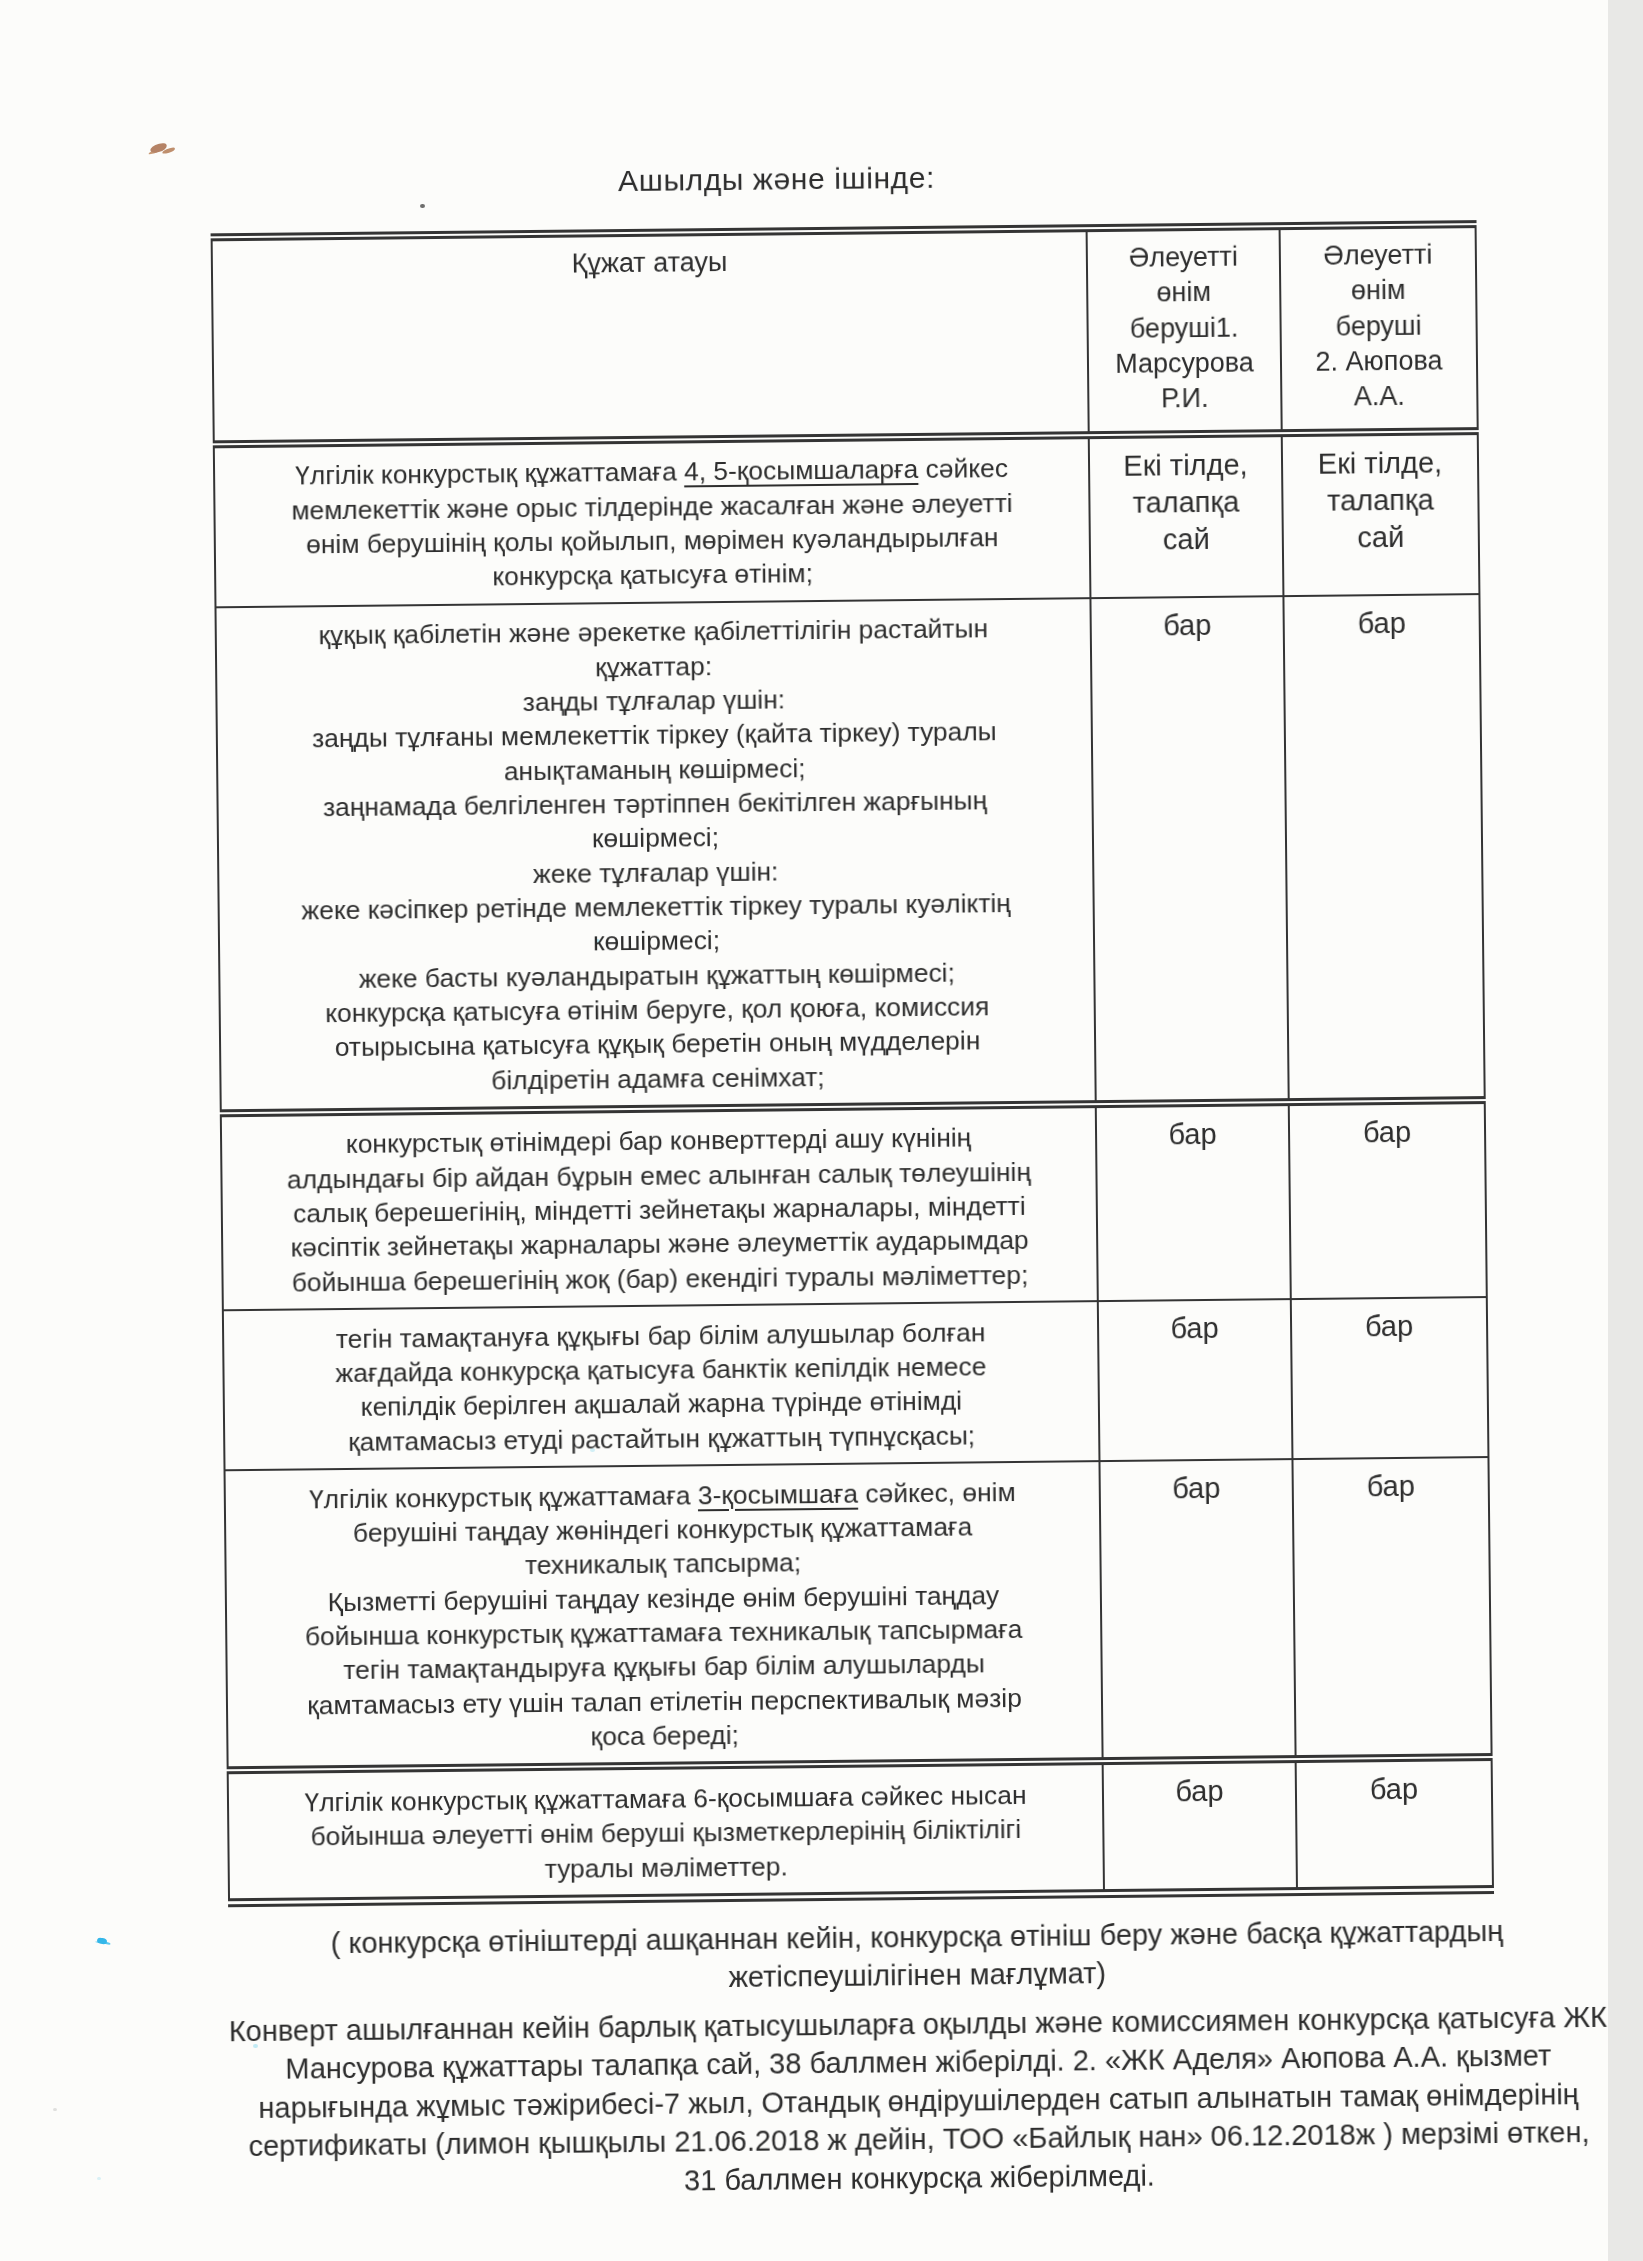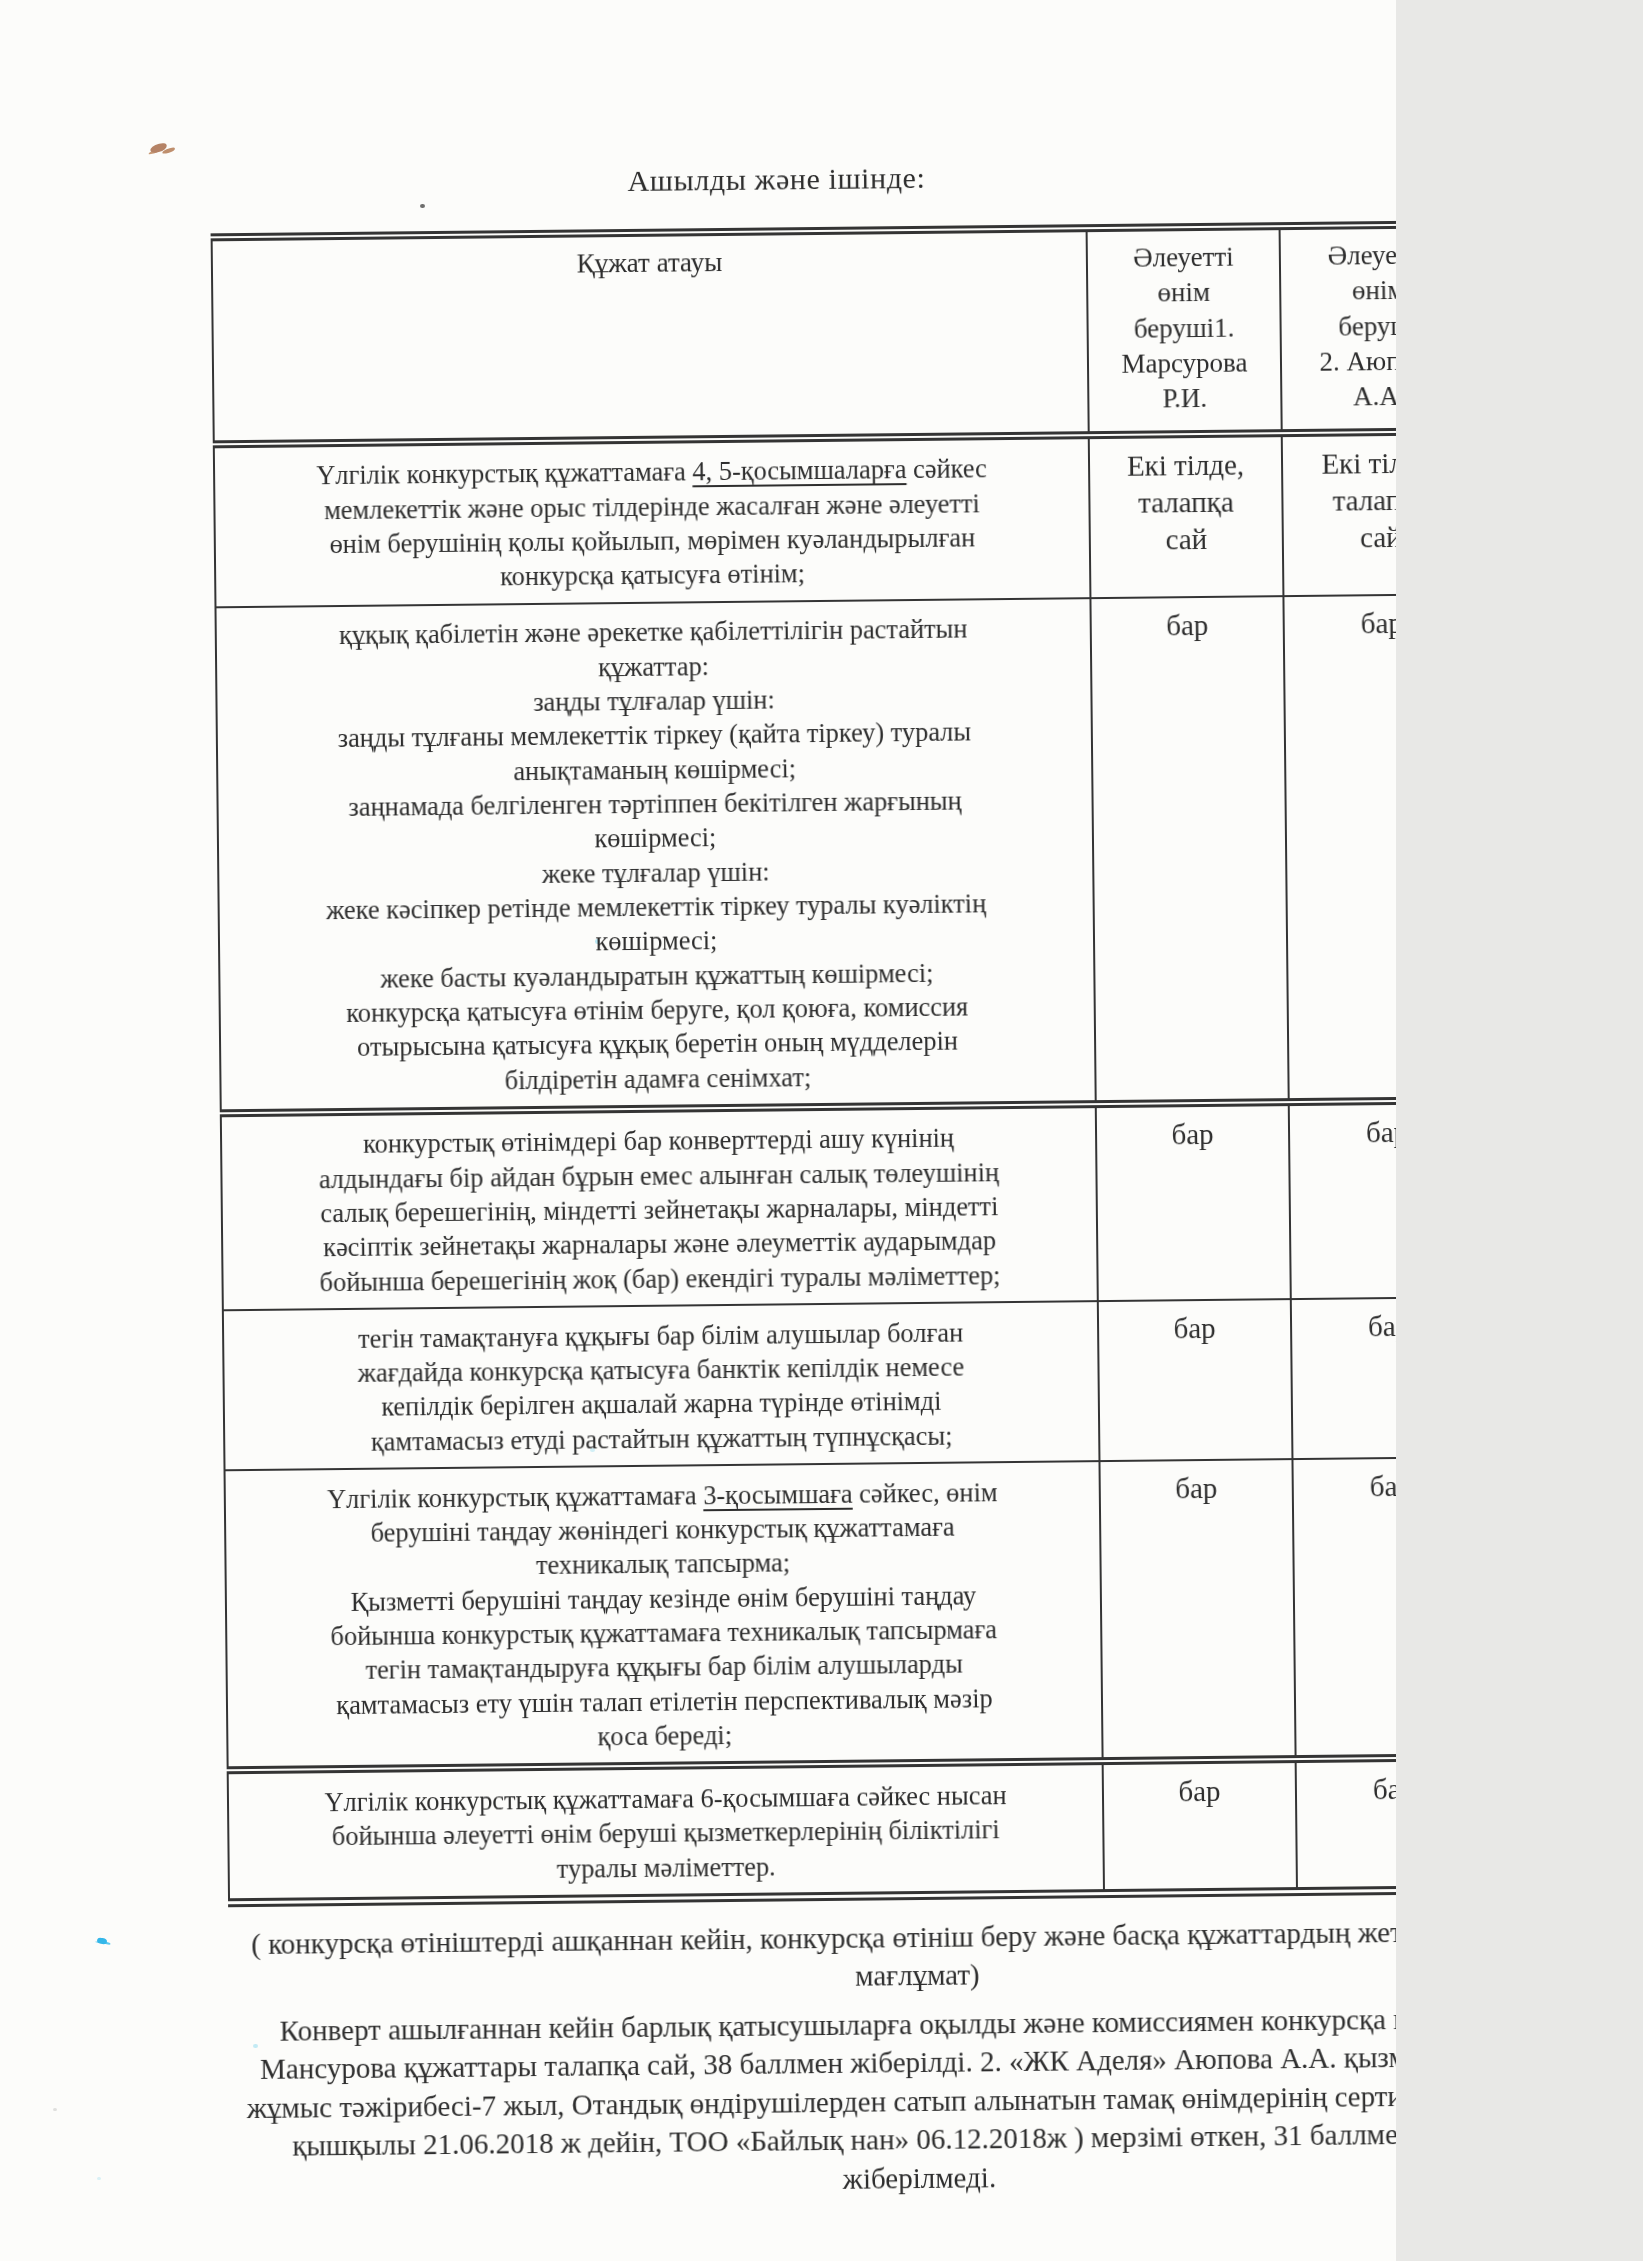--- a/index.html
+++ b/index.html
@@ -1,21 +1,21 @@
 <!DOCTYPE html>
 <html style="font-size:10.3px"><head>
 <meta charset="utf-8">
 <style>
   html,body{margin:0;padding:0;background:#e8e8e6;}
   .page{
     position:relative;
-    width:1396px;height:2261px;
+    width:1608px;height:2261px;
     background:#fcfcfa;
     overflow:hidden;
-    font-family:Liberation Serif, serif;
+    font-family:Liberation Sans, sans-serif;
     color:#2d2d2d;
   }
   .content{
     position:absolute;left:0;top:0;width:1644px;height:2261px;
     transform:rotate(-0.6deg);
     transform-origin:50% 50%;
     filter:blur(0.3px);
   }
   .title{
     position:absolute;top:161px;left:155px;width:1263px;

